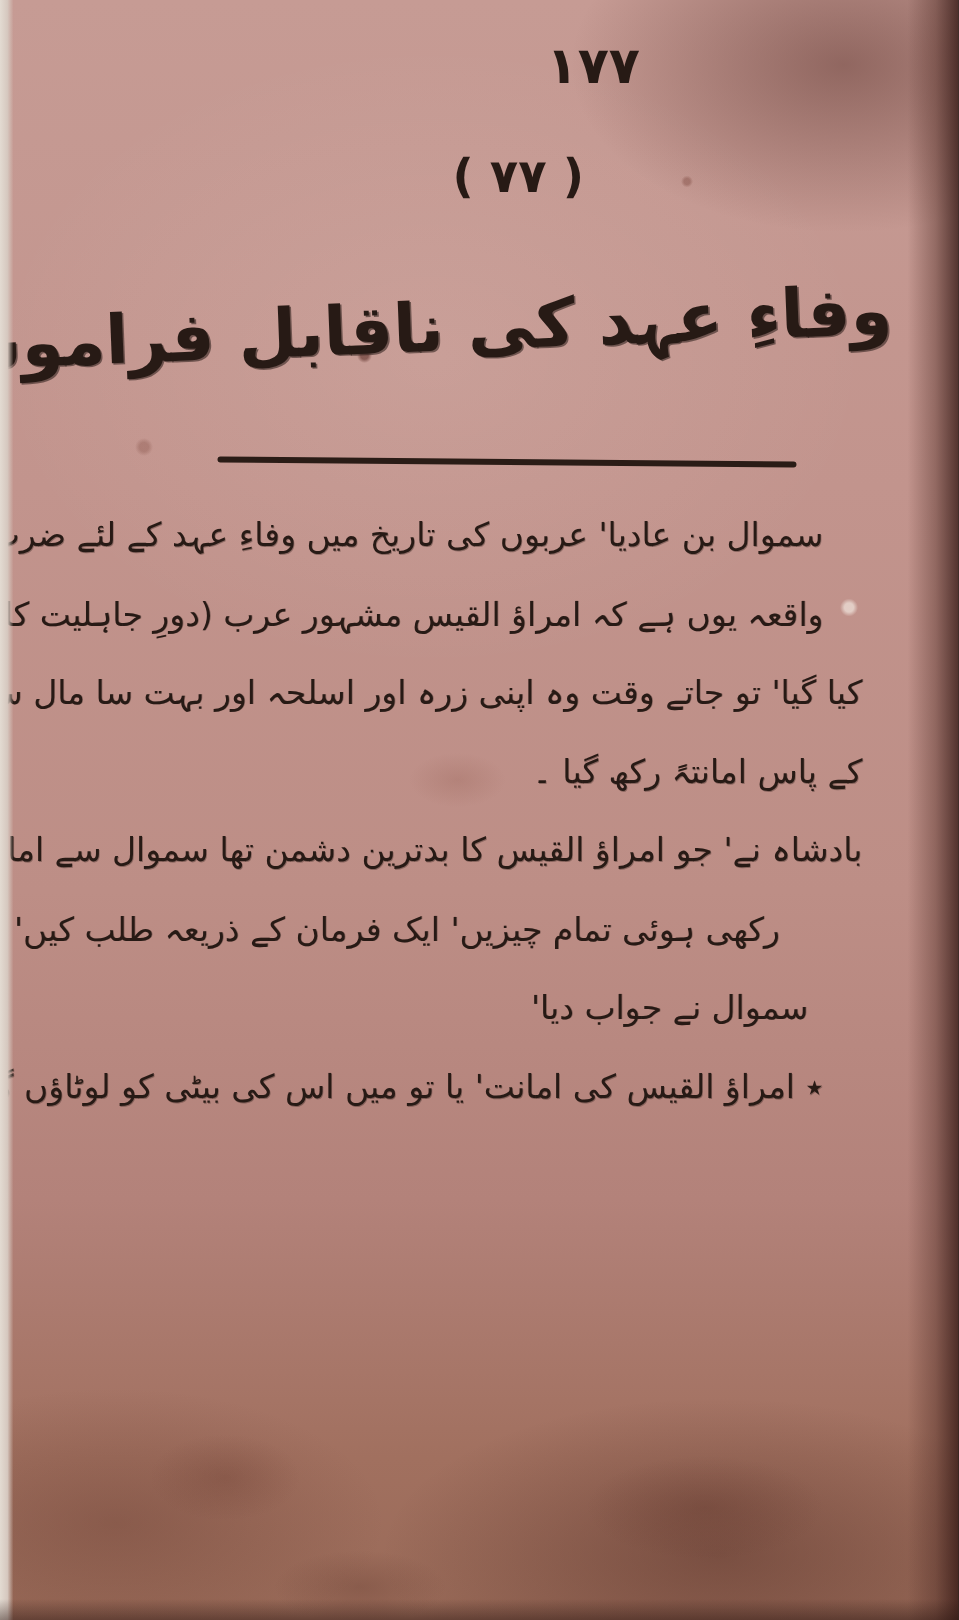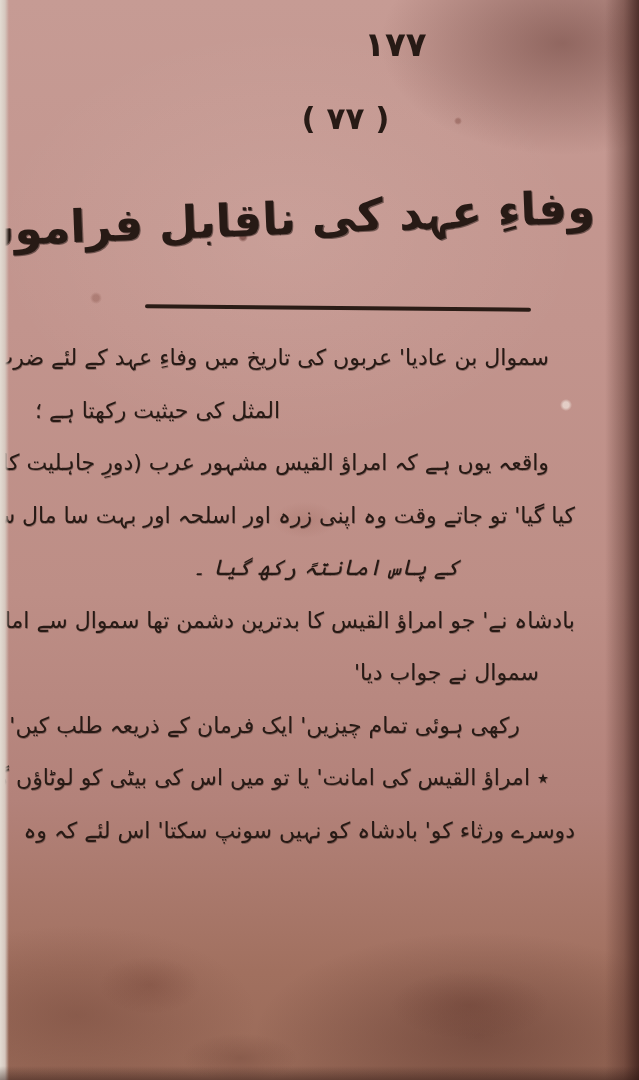--- a/index.html
+++ b/index.html
@@ -73,52 +73,50 @@
   }
   .tline{
     height:52.5px;line-height:52.5px;white-space:nowrap;
     text-align:right;overflow:visible;
     text-shadow:.5px .5px 0 rgba(39,26,21,.35);
   }
   .ind1{padding-right:26px;}   
   .ind2{padding-right:55px;}
   .ind3{padding-right:36px;}
   .alignL{text-align:left;}
-  .alignL2{text-align:center;padding-left:42px;font-style:italic;}
+  .alignL2{text-align:right;padding-left:42px;}
 </style>
 </head>
 <body>
 
 <div class="page">
 
   <div class="stains"></div>
 
   <div class="page-number ink">١٧٧</div>
 
   <div class="chapter-number ink">( ٧٧ )</div>
 
   <h1 class="title ink">وفاءِ عہد کی ناقابل فراموش مثال</h1>
 
   <div class="title-rule"></div>
 
   <div class="body-text ink">
 
     <div class="tline ind1">سموال بن عادیا' عربوں کی تاریخ میں وفاءِ عہد کے لئے ضرب</div>
-    <div class="tline alignL">المثل کی حیثیت رکھتا ہے ؛</div>
 
     <div class="tline ind1">واقعہ یوں ہے کہ امراؤ القیس مشہور عرب (دورِ جاہلیت کا</div>
     <div class="tline">کیا گیا' تو جاتے وقت وہ اپنی زرہ اور اسلحہ اور بہت سا مال سموٗل</div>
     <div class="tline alignL2">کے پاس امانتہً رکھ گیا ۔</div>
 
     <div class="tline">بادشاہ نے' جو امراؤ القیس کا بدترین دشمن تھا سموال سے امانت</div>
+    <div class="tline ind2">رکھی ہوئی تمام چیزیں' ایک فرمان کے ذریعہ طلب کیں'</div>
+
     <div class="tline ind3">سموال نے جواب دیا'</div>
 
-    <div class="tline ind2">رکھی ہوئی تمام چیزیں' ایک فرمان کے ذریعہ طلب کیں'</div>
-
     <div class="tline ind1">٭ امراؤ القیس کی امانت' یا تو میں اس کی بیٹی کو لوٹاؤں گا یا</div>
-    <div class="tline">دوسرے ورثاء کو' بادشاہ کو نہیں سونپ سکتا' اس لئے کہ وہ</div>
 
   </div>
 
   <div class="edge-left"></div>
   <div class="edge-right"></div>
   <div class="edge-bottom"></div>
 </div>
 
 </body></html>

